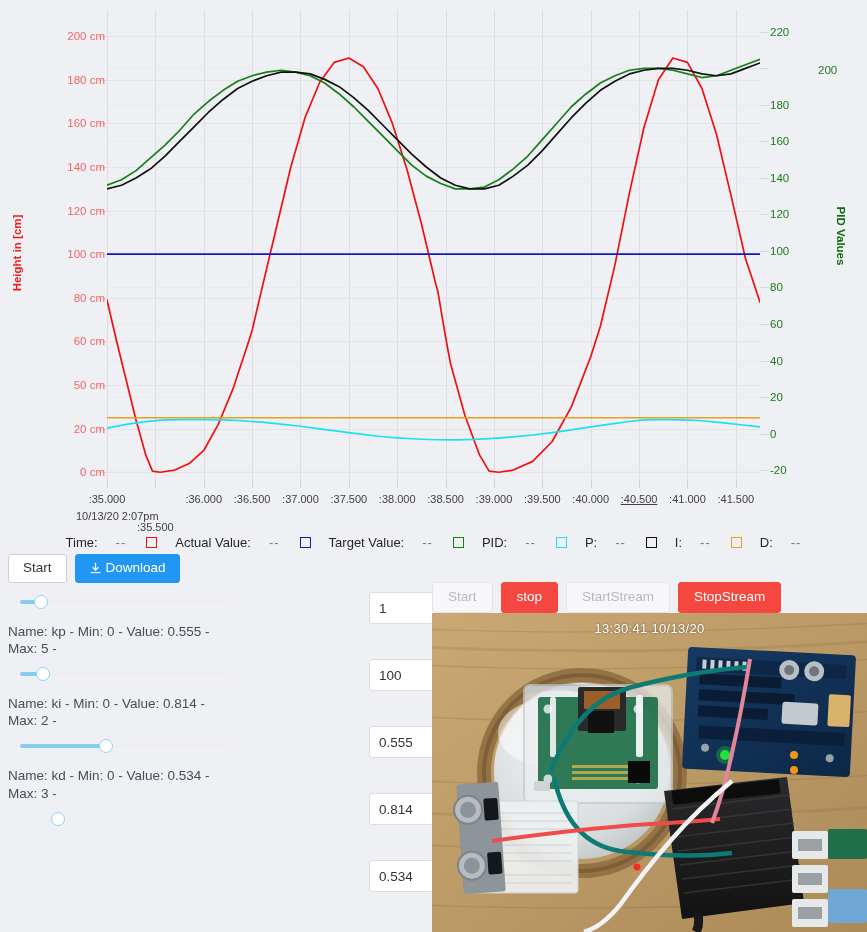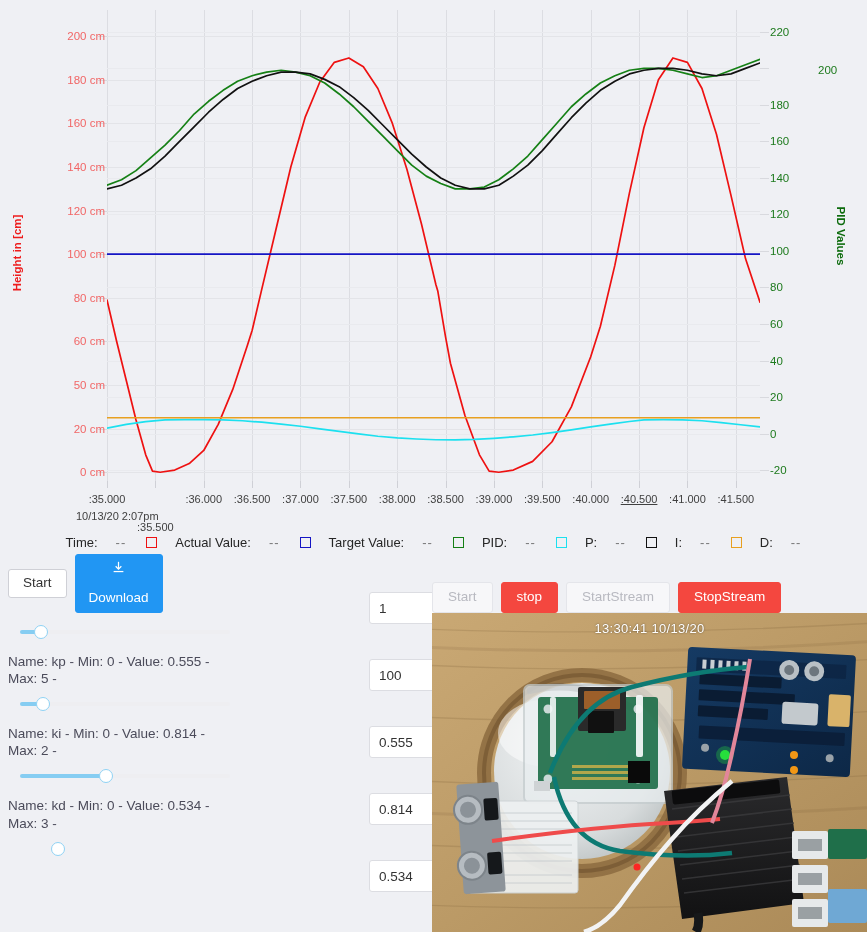--- a/index.html
+++ b/index.html
@@ -139,23 +139,22 @@
     background: #fff;
     border: 1px solid #cfd0d6;
     color: #333;
   }
   #download-btn {
     background: #2196f3;
     border: 1px solid #2196f3;
     color: #fff;
     display: flex;
     align-items: center;
-    gap: 17px;
+    gap: 4px;
     padding: 6px 13px;
-    flex-direction: column;
   }
   .dl-icon { display: inline-flex; align-items: center; }
 
   .slider-block { margin-bottom: 7px; }
   .slider-label {
     font-size: 13.5px;
     color: #4b4b5a;
     line-height: 1.27;
     margin-bottom: 9px;
     max-width: 210px;

